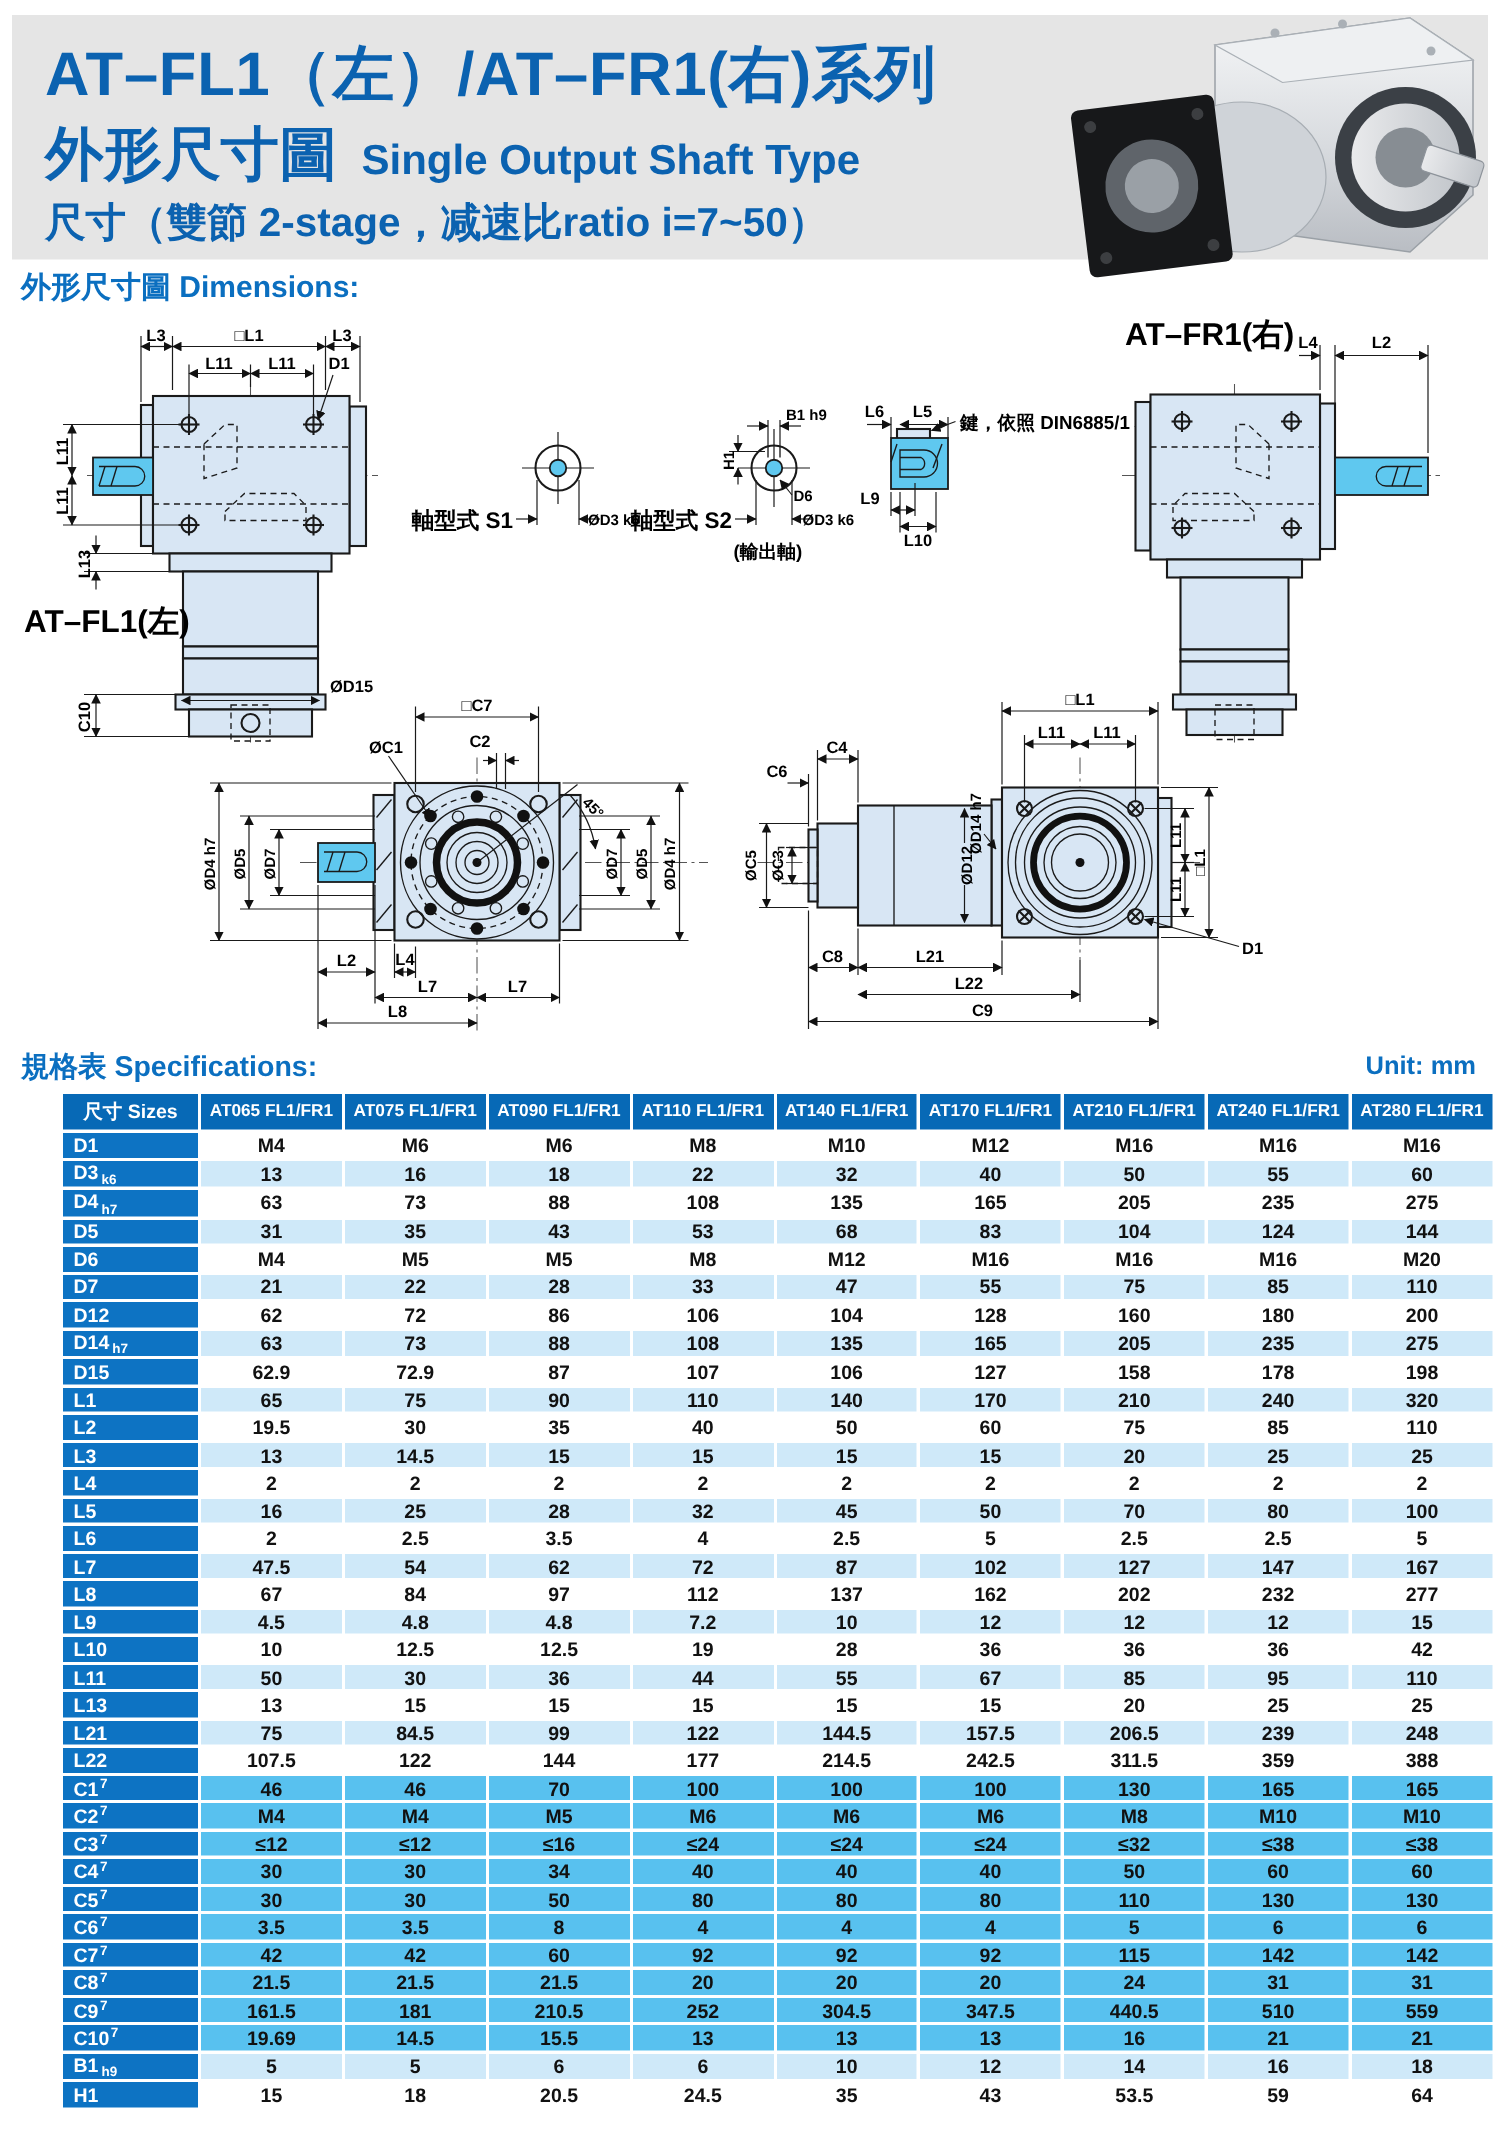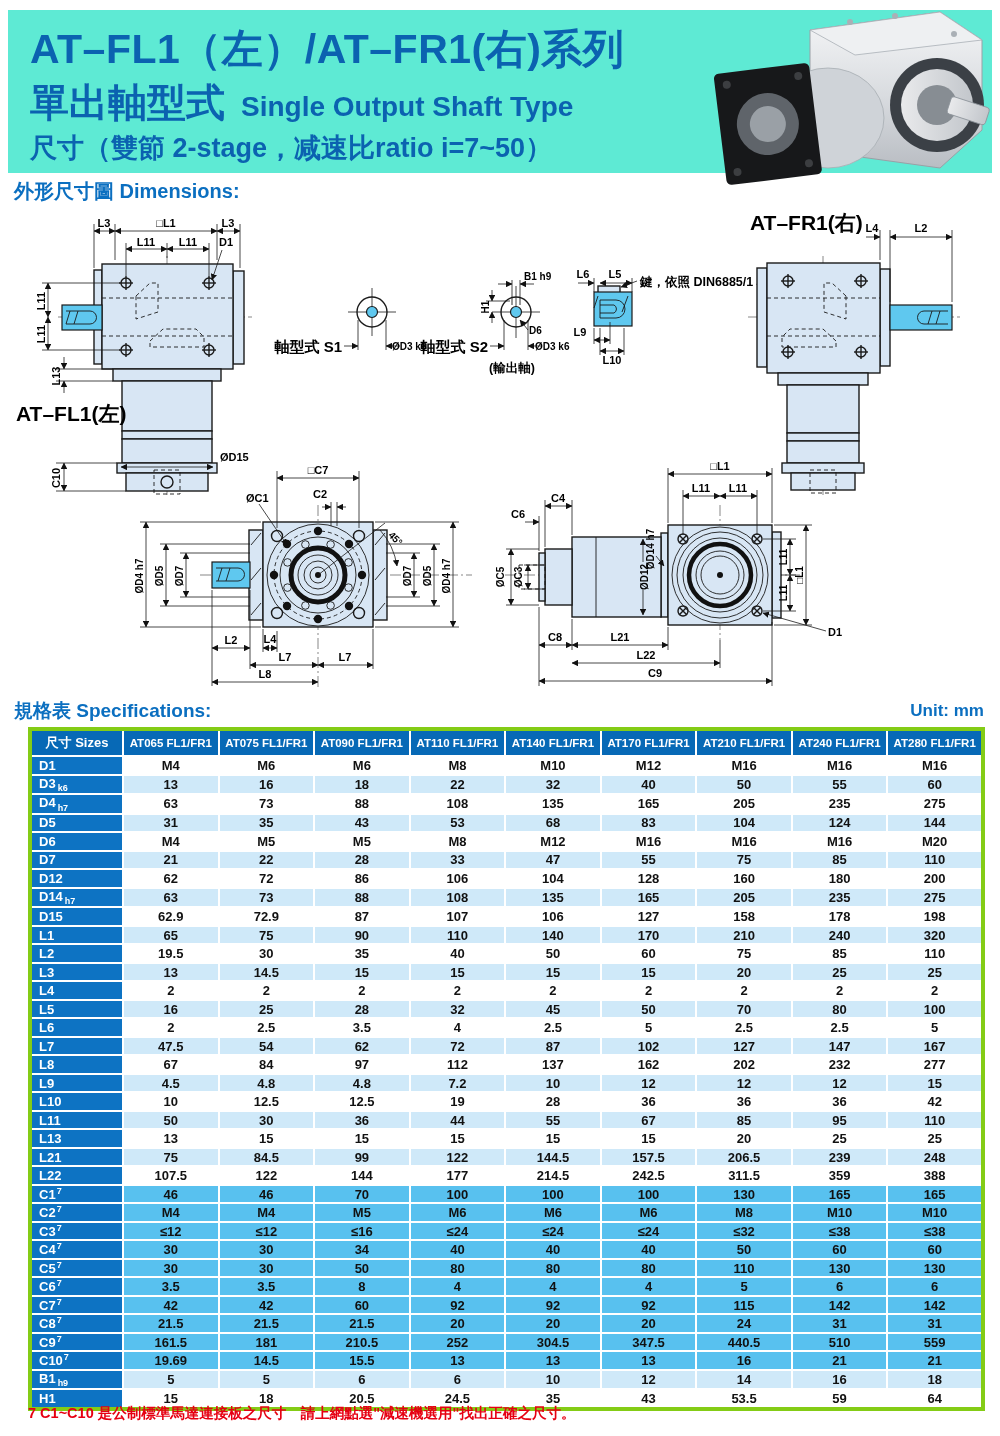--- a/index.html
+++ b/index.html
@@ -1,29 +1,29 @@
 <!DOCTYPE html>
 <html><head>
 <meta charset="utf-8">
 <style>
   html,body{margin:0;padding:0;background:#fff;}
   .page{position:relative;width:1000px;height:1436px;background:#fff;overflow:hidden;
         font-family:"Liberation Sans",sans-serif;}
-  .header-band{position:absolute;left:8px;top:10px;width:984px;height:163px;background:#5eead4;}
+  .header-band{position:absolute;left:8px;top:10px;width:984px;height:163px;background:#e5e5e5;}
   .t1{position:absolute;left:22px;top:12px;font-size:41px;font-weight:bold;color:#0b62b0;letter-spacing:0.5px;white-space:nowrap;}
   .t2{position:absolute;left:22px;top:66px;white-space:nowrap;color:#0b62b0;}
   .t2zh{font-size:39px;font-weight:bold;}
   .t2en{font-size:28px;font-weight:bold;margin-left:16px;}
   .t3{position:absolute;left:22px;top:120px;font-size:27px;font-weight:bold;color:#0b62b0;white-space:nowrap;}
   .product{position:absolute;left:690px;top:0px;width:310px;height:198px;}
   .dim-heading{position:absolute;left:14px;top:178px;font-size:20px;font-weight:bold;color:#0b6fc0;}
   .drawings{position:absolute;left:0px;top:210px;width:1000px;height:490px;}
   .specs-heading{position:absolute;left:14px;top:698px;font-size:19px;font-weight:bold;color:#0b6fc0;text-align:center;}
   .unit{position:absolute;right:16px;top:701px;font-size:17px;font-weight:bold;color:#0b6fc0;}
-  table.specs{position:absolute;left:28px;top:727px;width:957px;border-collapse:collapse;table-layout:fixed;border:4px solid #84cc16;}
+  table.specs{position:absolute;left:40px;top:727px;width:957px;border-collapse:collapse;table-layout:fixed;border:1px solid #84cc16;}
   table.specs th,table.specs td{border:2px solid #fff;text-align:center;font-weight:bold;padding:0;overflow:hidden;white-space:nowrap;}
   table.specs thead th{background:#0769b6;color:#fff;font-size:11.5px;height:24px;}
   table.specs th.rowhead{width:90px;font-size:13px;}
   table.specs td{font-size:13px;color:#111;height:16.5px;}
   table.specs td.lab{background:#0d73c3;color:#fff;text-align:left;padding-left:7px;font-size:13px;}
   table.specs td.lab sub{font-size:9px;margin-left:2px;}
   table.specs td.lab sup{font-size:9px;margin-left:1px;}
   tr.wrow td{background:#ffffff;}
   tr.lrow td{background:#cfe9f9;}
   tr.crow td{background:#58c1ef;}
@@ -44,21 +44,21 @@
   .note{font:bold 12.5px "Liberation Sans",sans-serif;fill:#000;}
 </style>
 </head>
 <body>
 
 <div class="page">
 
   <div class="header-band">
     <div class="t1">AT–FL1（左）/AT–FR1(右)系列</div>
     <div class="t2">
-      <span class="t2zh">單出軸型式</span><span class="t2en">Single Output Shaft Type</span>
+      <span class="t2zh">外形尺寸圖</span><span class="t2en">Single Output Shaft Type</span>
     </div>
     <div class="t3">尺寸（雙節 2-stage，减速比ratio i=7~50）</div>
   </div>
 
   <svg class="product" viewBox="0 0 310 198">
     <defs>
       <linearGradient id="g1" x1="0" y1="0" x2="0" y2="1">
         <stop offset="0" stop-color="#f6f7f8"></stop>
           <stop offset="0.55" stop-color="#d8dbdf"></stop>
           <stop offset="1" stop-color="#b9bdc3"></stop>
@@ -919,15 +919,14 @@
           <td>24.5</td>
           <td>35</td>
           <td>43</td>
           <td>53.5</td>
           <td>59</td>
           <td>64</td>
         </tr>
       </tbody>
     </table>
 
-  <div class="footnote">7 C1~C10 是公制標準馬達連接板之尺寸　請上網點選"減速機選用"找出正確之尺寸。</div>
 
 </div>
 
 </body></html>

